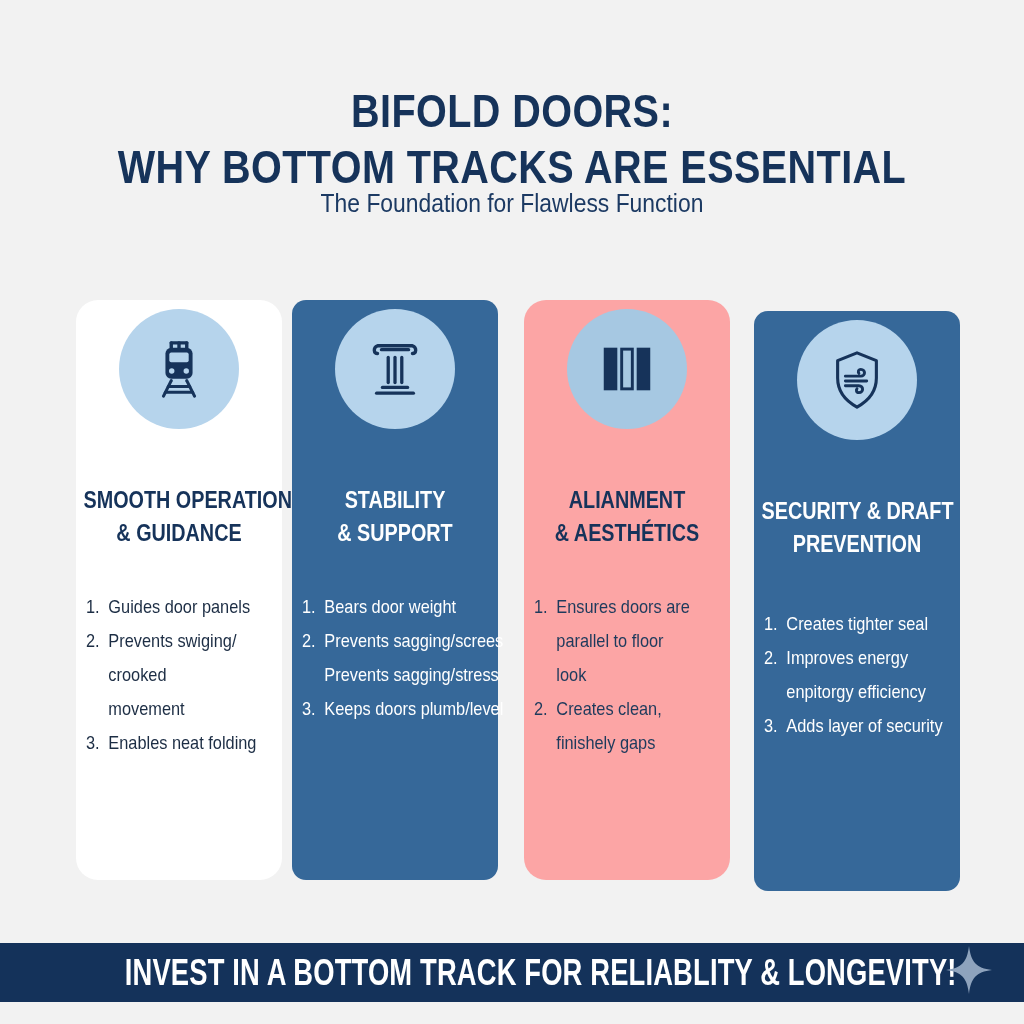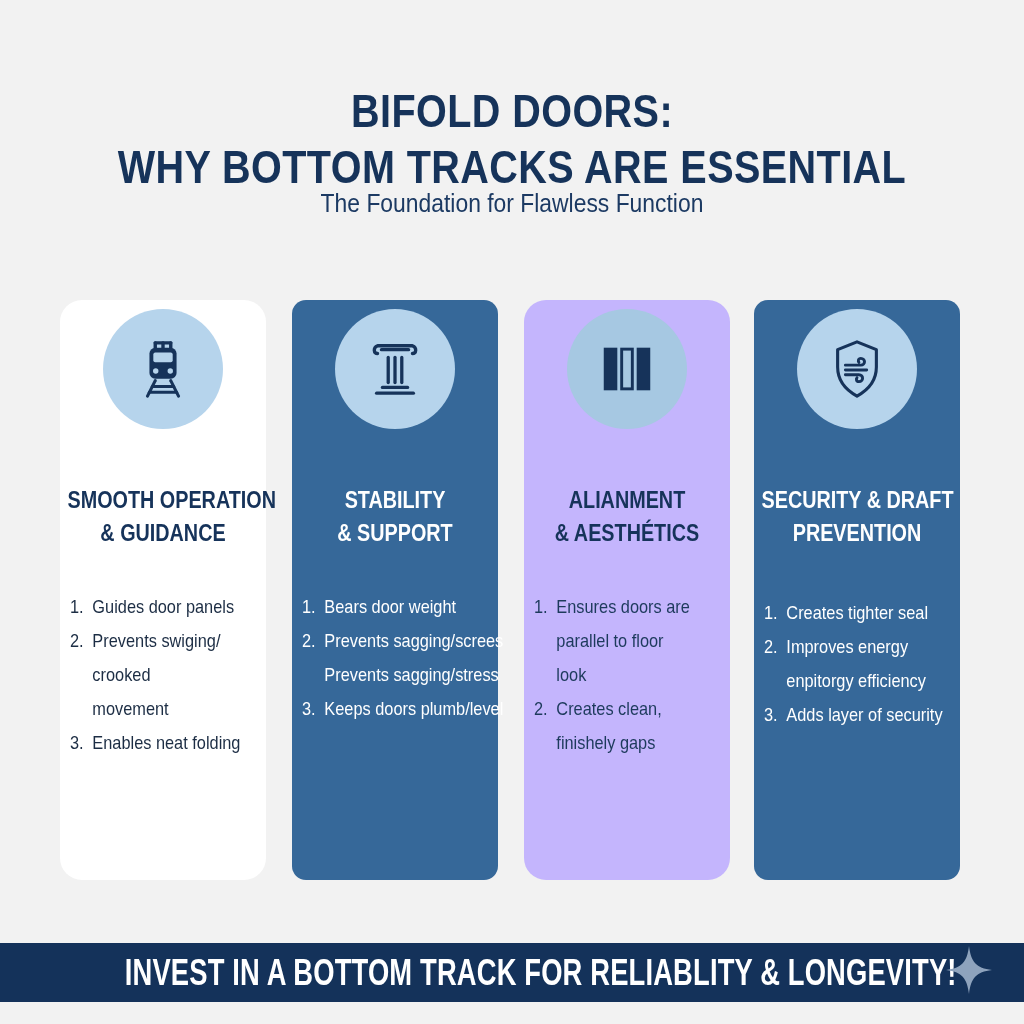--- a/index.html
+++ b/index.html
@@ -18,21 +18,21 @@
       text-align: center; font-size: 26px; color: #1c3a63;
       transform: scaleX(0.88); transform-origin: center top;
     }
 
     .card {
       position: absolute; top: 300px; width: 206px; height: 580px;
       border-radius: 22px;
     }
     .card.white { background: #ffffff; }
     .card.dark { background: #366899; color: #ffffff; border-radius: 14px; }
-    .card.light { background: #c4b5fd; color: #16335a; padding-left: 29px; }
+    .card.light { background: #fca5a5; color: #16335a; padding-left: 29px; }
 
     .icon-circle {
       position: absolute; left: 50%; top: 9px; width: 120px; height: 120px;
       margin-left: -60px; border-radius: 50%; background: #b6d4ec;
       display: flex; align-items: center; justify-content: center;
     }
     .card.light .icon-circle { background: #a6c8e2; }
     .icon-circle svg { width: 62px; height: 62px; }
 
     .card-title {
@@ -75,21 +75,21 @@
   </style>
 </head>
 <body>
 
 <h1 class="title">
   <span class="line">BIFOLD DOORS:</span>
   <span class="line">WHY BOTTOM TRACKS ARE ESSENTIAL</span>
 </h1>
 <div class="subtitle">The Foundation for Flawless Function</div>
 
-<section class="card white" style="left:60px;">
+<section class="card white" style="left:76px;">
   <div class="icon-circle">
     <svg viewBox="0 0 64 64">
       <g fill="none" stroke="#16335a" stroke-width="3.5" stroke-linecap="round">
         <line x1="24" y1="5" x2="40" y2="5"></line>
         <line x1="32" y1="5" x2="32" y2="10"></line>
         <line x1="24" y1="5" x2="24" y2="10"></line>
         <line x1="40" y1="5" x2="40" y2="10"></line>
       </g>
       <rect x="18" y="10" width="28" height="32" rx="6" fill="#16335a"></rect>
       <rect x="22" y="15" width="20" height="10" rx="2" fill="#b6d4ec"></rect>
@@ -156,21 +156,21 @@
   </h2>
   <ul class="list">
     <li><span class="num">1.</span><span>Ensures doors are</span></li>
     <li><span class="num"></span><span>parallel to floor</span></li>
     <li><span class="num"></span><span> look</span></li>
     <li><span class="num">2.</span><span>Creates clean,</span></li>
     <li><span class="num"></span><span>finishely gaps</span></li>
   </ul>
 </section>
 
-<section class="card dark c4" style="left:754px;">
+<section class="card dark c4" style="left:754px;margin-top:11px;">
   <div class="icon-circle">
     <svg viewBox="0 0 64 64">
       <path d="M32 4 L52 12 L52 30 C52 44 43 54 32 60 C21 54 12 44 12 30 L12 12 Z" fill="none" stroke="#16335a" stroke-width="3.2" stroke-linejoin="round"></path>
       <g fill="none" stroke="#16335a" stroke-width="3" stroke-linecap="round">
         <path d="M20 28 L36 28 C41 28 41 21 36 21 C33 21 33 24 34 25"></path>
         <line x1="20" y1="33" x2="42" y2="33"></line>
         <path d="M20 38 L34 38 C39 38 39 45 34 45 C31 45 31 42 32 41"></path>
       </g>
     </svg>
   </div>

